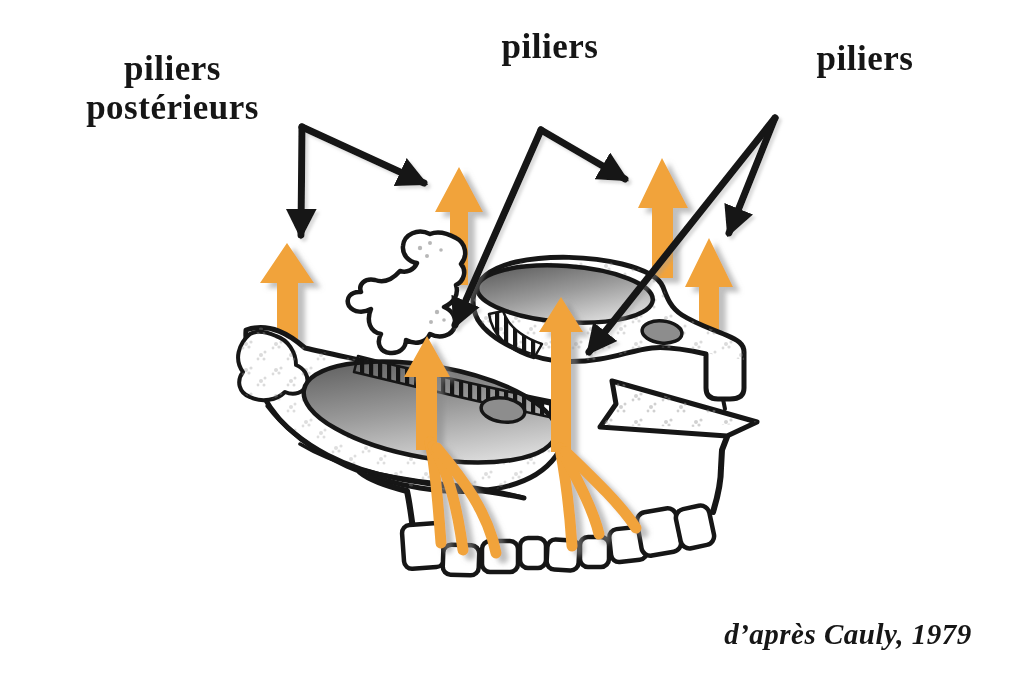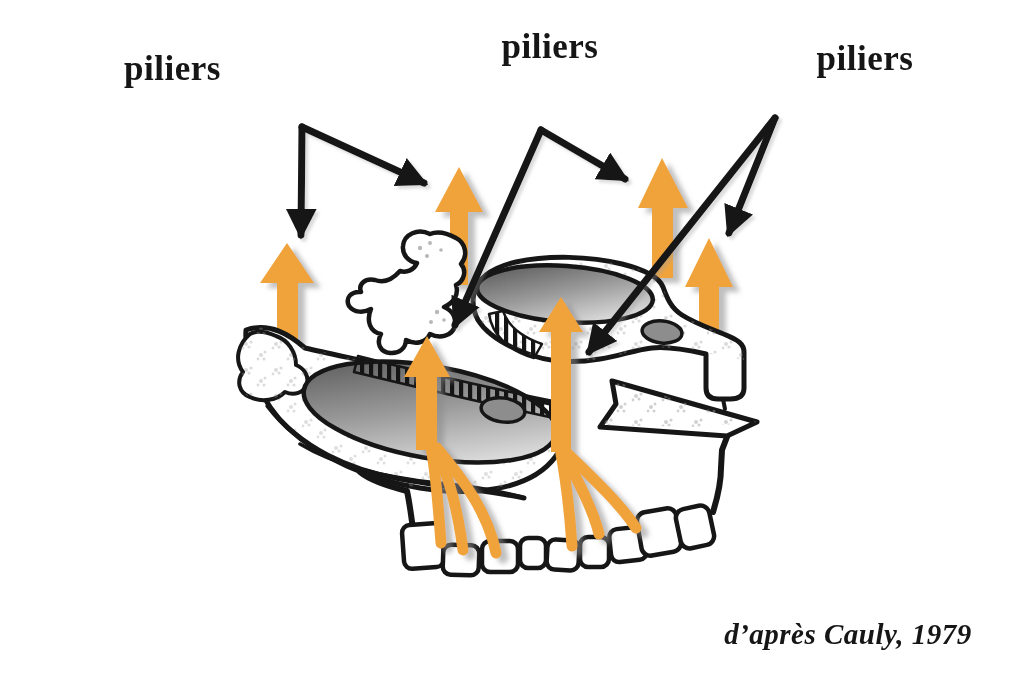--- a/index.html
+++ b/index.html
@@ -189,20 +189,21 @@
       <path d="M302,127 L301,235" marker-end="url(#ah)"></path>
       <path d="M541,130 L625,179" marker-end="url(#ah)"></path>
       <path d="M541,130 L455,325" marker-end="url(#ah)"></path>
       <path d="M775,118 L729,233" marker-end="url(#ah)"></path>
       <path d="M775,118 L589,352" marker-end="url(#ah)"></path>
     </g>
   </svg>
 
   <div class="label" style="left:55px;top:50px;width:235px;">
     <span>piliers</span>
+    <span>postérieurs</span>
   </div>
 
   <div class="label" style="left:450px;top:28px;width:200px;">
     <span>piliers</span>
   </div>
 
   <div class="label" style="left:755px;top:40px;width:220px;">
     <span>piliers</span>
   </div>
 

